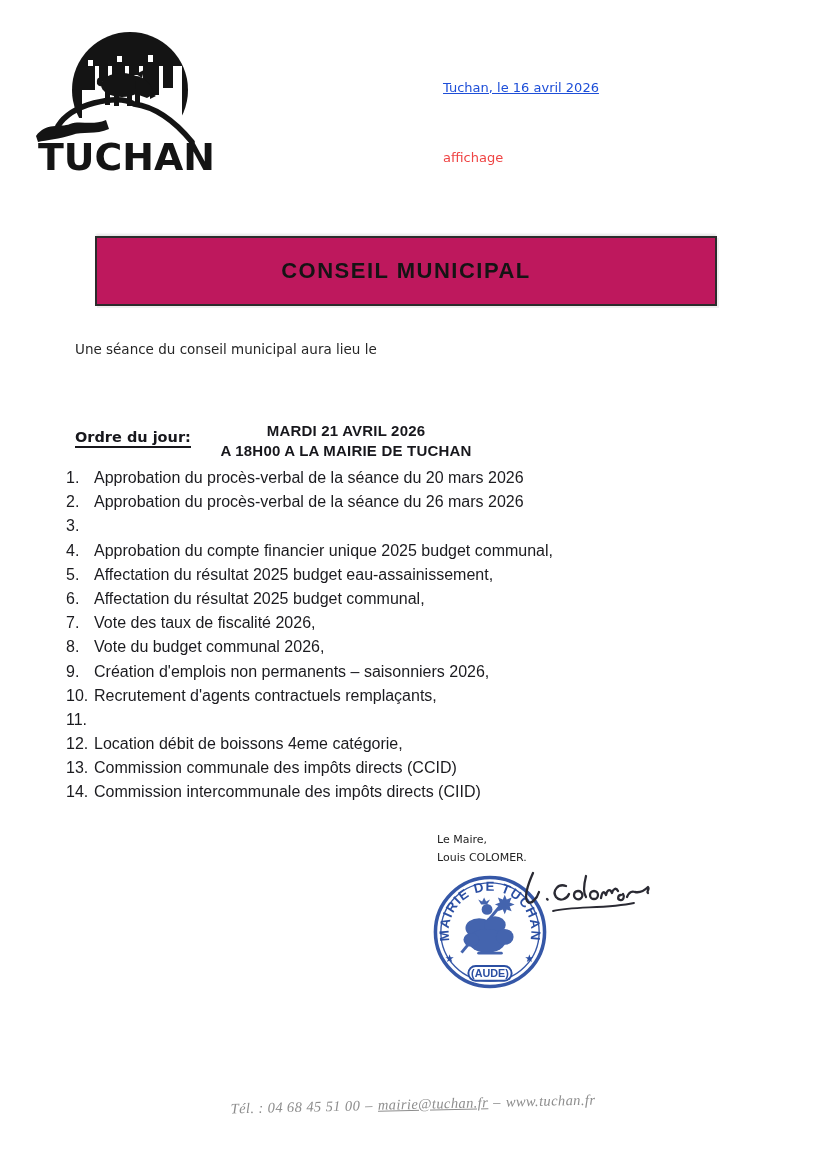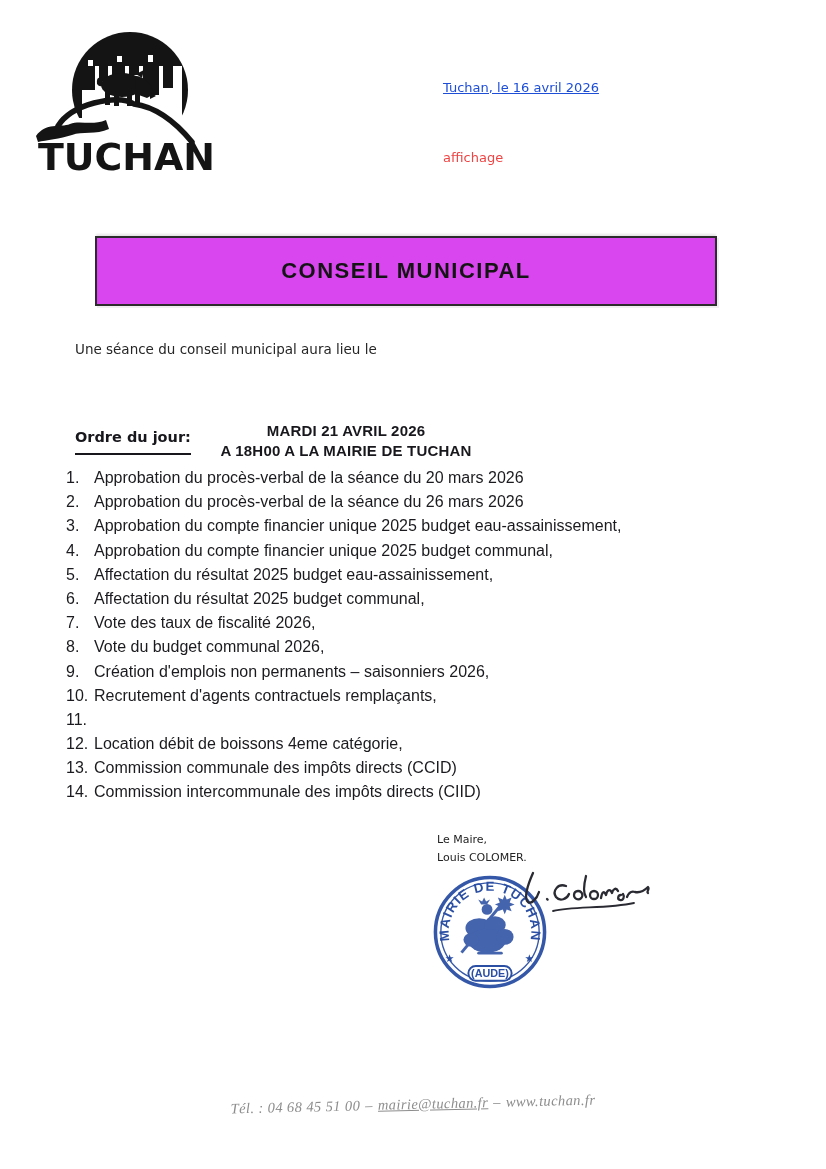--- a/index.html
+++ b/index.html
@@ -12,36 +12,36 @@
     font-family:"DejaVu Sans", sans-serif;
     color:#1e1e1e;
   }
   
   .logo{position:absolute;left:32px;top:22px;width:195px;height:165px;}
   .dateline{position:absolute;left:443px;top:80px;font-size:13px;color:#1d4ed8;text-decoration:underline;}
   .posting-note{position:absolute;left:443px;top:150px;font-size:13px;color:#ef4444;}
   
   .title-box{
     position:absolute;left:95px;top:236px;width:618px;height:66px;
-    border:2px solid #2c2c2c;background:#d946ef;
+    border:2px solid #2c2c2c;background:#be185d;
     display:flex;align-items:center;justify-content:center;
     box-shadow:0 -3px 2px -1px rgba(0,0,0,0.10), 2px 2px 0 rgba(0,0,0,0.06);
   }
   .title-box h1{
     margin:0;font-family:"Liberation Sans", sans-serif;
     font-size:22px;font-weight:bold;letter-spacing:1.5px;color:#141414;
   }
   
   .intro{position:absolute;left:75px;top:341px;font-size:13.5px;color:#262626;}
   .meeting{position:absolute;left:75px;top:377px;width:542px;text-align:center;
     font-family:"Liberation Sans", sans-serif;font-weight:bold;font-size:15px;
     line-height:20px;color:#17171c;letter-spacing:0.2px;margin-top:44px;}
   
   .ordre{position:absolute;left:75px;top:429px;font-size:14.5px;font-weight:bold;color:#17171c;}
-  .ordre span{border-bottom:2px solid #17171c;padding-bottom:8px;}
+  .ordre span{border-bottom:2px solid #17171c;padding-bottom:1px;}
   .agenda{position:absolute;left:66px;top:466px;width:710px;
     font-family:"Liberation Sans", sans-serif;font-size:16px;color:#1b1b1f;}
   .agenda-row{display:flex;height:24.2px;line-height:24.2px;white-space:nowrap;}
   .agenda-num{flex:0 0 28px;}
   
   .closing{position:absolute;left:437px;top:831px;font-size:11px;line-height:18px;color:#232323;}
   .stamp{position:absolute;left:432px;top:874px;width:116px;height:116px;}
   .autograph{position:absolute;left:516px;top:864px;width:145px;height:62px;}
   
   .footer{
@@ -110,21 +110,20 @@
     <div class="agenda-row">
         <span class="agenda-num">1.</span>
         <span class="agenda-text">Approbation du procès-verbal de la séance du 20 mars 2026</span>
       </div>
     <div class="agenda-row">
         <span class="agenda-num">2.</span>
         <span class="agenda-text">Approbation du procès-verbal de la séance du 26 mars 2026</span>
       </div>
     <div class="agenda-row">
         <span class="agenda-num">3.</span>
-        <span class="agenda-text">Approbation du compte financier unique 2025 budget eau-assainissement,</span>
       </div>
     <div class="agenda-row">
         <span class="agenda-num">4.</span>
         <span class="agenda-text">Approbation du compte financier unique 2025 budget communal,</span>
       </div>
     <div class="agenda-row">
         <span class="agenda-num">5.</span>
         <span class="agenda-text">Affectation du résultat 2025 budget eau-assainissement,</span>
       </div>
     <div class="agenda-row">

